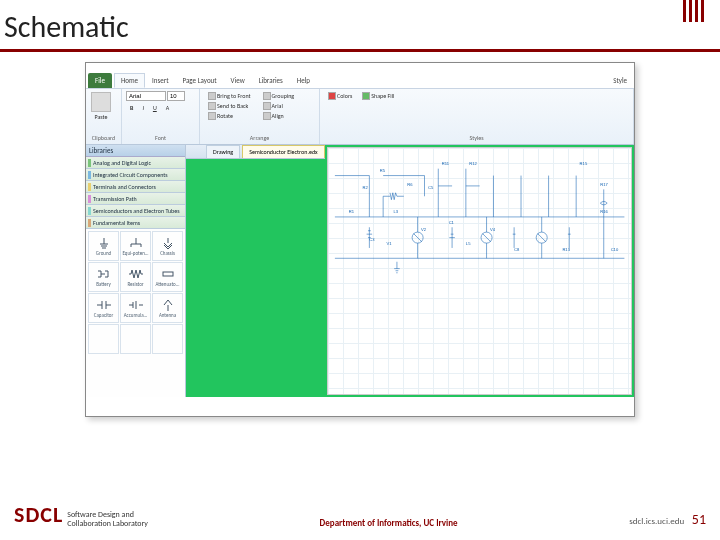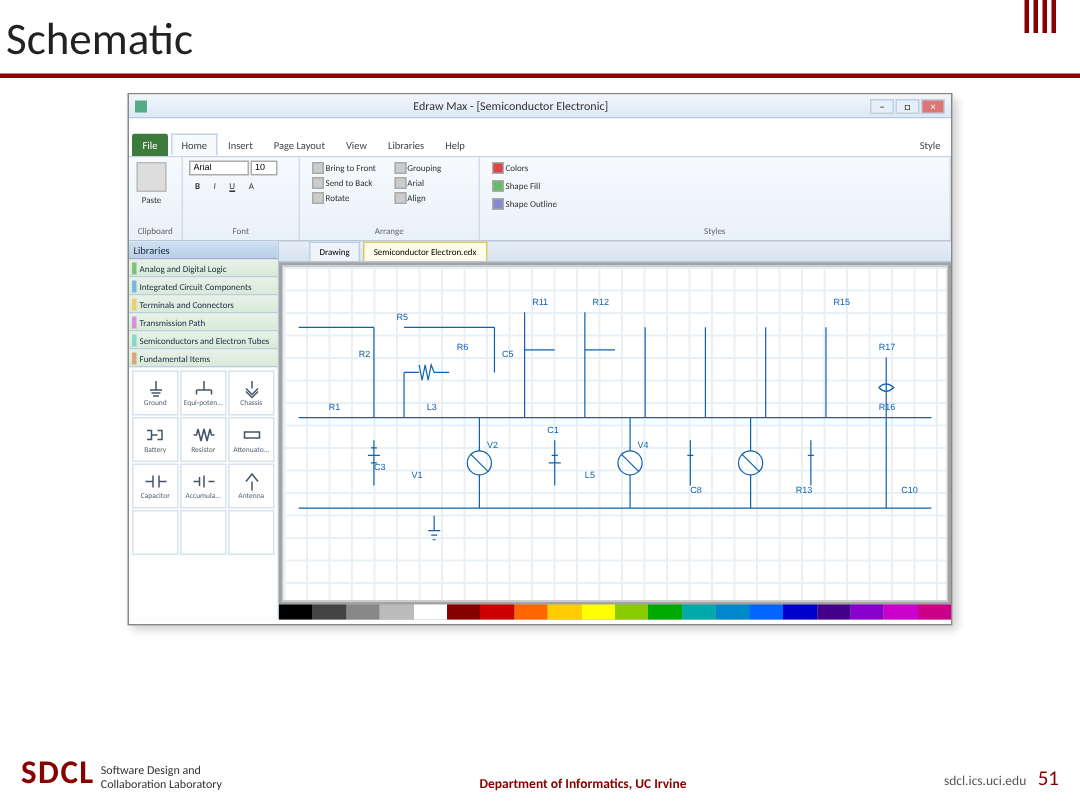--- a/index.html
+++ b/index.html
@@ -30,21 +30,21 @@
 .grplabel{font-size:6px;color:#666;text-align:center}
 .fontbox{width:40px;height:10px;border:1px solid #aaa;font-size:6px;padding:0 2px;background:#fff}
 .workrow{display:flex;height:252px}
 .libpanel{width:100px;background:linear-gradient(#eef4fa,#e2ecf6);border-right:1px solid #b8c8db;display:flex;flex-direction:column}
 .libhdr{height:12px;background:linear-gradient(#cfe0f0,#b8d0e8);font-size:7px;padding:1px 3px;color:#234;border-bottom:1px solid #aac}
 .libcat{height:12px;background:linear-gradient(#e8f2e8,#d8ead8);border-bottom:1px solid #bcd;display:flex;align-items:center;font-size:6px;color:#234;padding:0 2px}
 .libcat .bar{width:3px;height:8px;margin-right:2px}
 .shapes{flex:1;background:#fefefe;display:grid;grid-template-columns:repeat(3,1fr);grid-auto-rows:30px;gap:1px;padding:2px;overflow:hidden}
 .shp{border:1px solid #d8e2ec;display:flex;flex-direction:column;align-items:center;justify-content:center;font-size:5px;color:#567}
 .shp svg{width:18px;height:14px}
-.canvasarea{flex:1;display:flex;flex-direction:column;background:#a3a3a3}
+.canvasarea{flex:1;display:flex;flex-direction:row;background:#22c55e}
 .doctabs{height:14px;background:linear-gradient(#e6eef7,#d6e3f0);display:flex;align-items:flex-end;padding-left:20px;gap:2px;border-bottom:1px solid #b8c8db}
 .doctab{font-size:6px;padding:2px 6px;border:1px solid #c0d0e0;border-bottom:none;background:#eef4fa}
 .doctab.active{background:#fffceb;border-color:#d8c868}
 .canvas{flex:1;background:#fff;position:relative;border:1px solid #ccc;margin:2px}
 .canvas .grid{position:absolute;inset:0;background-image:linear-gradient(#e8f0f5 1px,transparent 1px),linear-gradient(90deg,#e8f0f5 1px,transparent 1px);background-size:15px 15px}
 .canvas svg{position:absolute;inset:0}
 .palettebar{height:10px;display:flex}
 .palettebar span{flex:1}
 .statusbar{height:14px;background:linear-gradient(#e6eef7,#d6e3f0);display:flex;align-items:center;font-size:6px;color:#345;padding:0 4px;gap:8px;border-top:1px solid #b8c8db}
 .footer{position:absolute;bottom:12px;left:0;right:0;display:flex;align-items:flex-end;justify-content:space-between;padding:0 14px}
@@ -62,29 +62,20 @@
     <span></span>
     <span></span>
     <span></span>
     <span></span>
   </div>
 
 <h1 class="slide-title">Schematic</h1>
 <div class="title-rule"></div>
 
 <div class="app">
-  <div class="titlebar">
-    <div class="tb-icon"></div>
-    <div class="tb-title">Edraw Max - [Semiconductor Electronic]</div>
-    <div class="winbtns">
-      <span>–</span>
-      <span>□</span>
-      <span>×</span>
-    </div>
-  </div>
 
   <div class="ribbontabs">
     <div class="rtab file">File</div>
     <div class="rtab active">Home</div>
     <div class="rtab">Insert</div>
     <div class="rtab">Page Layout</div>
     <div class="rtab">View</div>
     <div class="rtab">Libraries</div>
     <div class="rtab">Help</div>
     <div style="flex:1"></div>
@@ -151,32 +142,28 @@
             <div class="rline">
                 <span class="dot"></span>
                 <span>Align</span>
               </div>
           </div>
         </div>
       </div>
       <div class="grplabel">Arrange</div>
     </div>
     <div class="rgroup" style="flex:1">
-      <div class="items" style="flex-direction:column;align-items:stretch">
+      <div class="items" style="flex-direction:row;align-items:stretch">
         <div class="rline">
             <span class="dot" style="background:#d44"></span>
             <span>Colors</span>
           </div>
         <div class="rline">
             <span class="dot" style="background:#6b6"></span>
             <span>Shape Fill</span>
-          </div>
-        <div class="rline">
-            <span class="dot" style="background:#88c"></span>
-            <span>Shape Outline</span>
           </div>
       </div>
       <div class="grplabel">Styles</div>
     </div>
   </div>
 
   <div class="workrow">
     <div class="libpanel">
       <div class="libhdr">Libraries</div>
       <div id="libcats">

